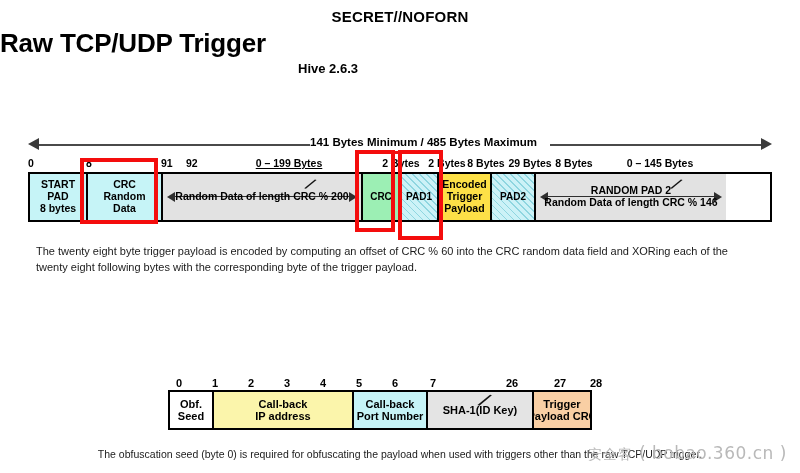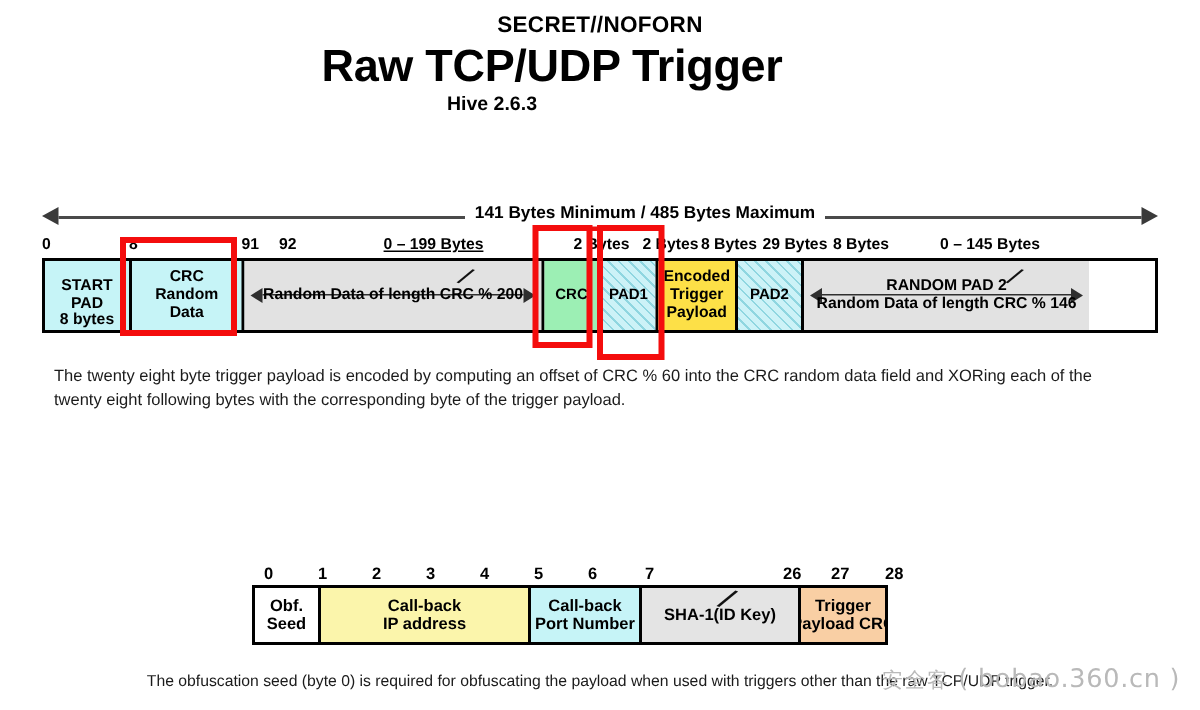--- a/index.html
+++ b/index.html
@@ -9,38 +9,38 @@
     color:#000000;overflow:hidden;
   }
   .abs{position:absolute;}
 
   
   #classification{
     top:8px;left:0;width:800px;text-align:center;
     font-size:15px;font-weight:bold;letter-spacing:.2px;
   }
   #main-title{
-    top:28px;left:0;width:736px;text-align:center;
-    font-size:30px;font-weight:bold;letter-spacing:-.2px;
+    top:28px;left:0;width:736px;
+    font-size:26px;font-weight:bold;letter-spacing:-.2px;
   }
   #subtitle{
     top:61px;left:0;width:656px;text-align:center;
     font-size:13px;font-weight:bold;
   }
 
   
   #span-wrap{top:136px;left:28px;width:744px;height:18px;}
   .span-line{
     position:absolute;top:8px;height:1.5px;background:#4a4a4a;
   }
   .arw{position:absolute;top:2px;width:0;height:0;}
   .arw.left{border-top:6px solid transparent;border-bottom:6px solid transparent;border-right:11px solid #3a3a3a;left:0;}
   .arw.right{border-top:6px solid transparent;border-bottom:6px solid transparent;border-left:11px solid #3a3a3a;right:0;}
   #span-label{
-    position:absolute;top:0px;left:282px;width:240px;text-align:center;
+    position:absolute;top:0px;left:282px;width:240px;
     font-size:11.5px;font-weight:bold;background:#fff;
   }
   #span-underline{
     position:absolute;left:348px;top:15px;width:45px;height:2.5px;background:#ee1111;
   }
 
   
   .ruler-lbl{
     position:absolute;font-size:10.5px;font-weight:bold;white-space:nowrap;
     top:157px;color:#000;
@@ -145,21 +145,21 @@
     <div class="ruler-lbl" style="left: 289px; transform: translateX(-50%); text-decoration: underline;">0 – 199 Bytes</div>
     <div class="ruler-lbl" style="left: 401px; transform: translateX(-50%);">2 Bytes</div>
     <div class="ruler-lbl" style="left: 447px; transform: translateX(-50%);">2 Bytes</div>
     <div class="ruler-lbl" style="left: 486px; transform: translateX(-50%);">8 Bytes</div>
     <div class="ruler-lbl" style="left: 530px; transform: translateX(-50%);">29 Bytes</div>
     <div class="ruler-lbl" style="left: 574px; transform: translateX(-50%);">8 Bytes</div>
     <div class="ruler-lbl" style="left: 660px; transform: translateX(-50%);">0 – 145 Bytes</div>
   </div>
 
 <div class="abs" id="main-bar">
-    <div class="seg c-cyan" style="width: 58px; flex: 0 0 58px; justify-content: flex-end;">
+    <div class="seg c-cyan" style="width: 58px; flex: 0 0 58px;">
       <div class="seg-text">
         <span class="l">START</span>
         <span class="l">PAD</span>
         <span class="l">8 bytes</span>
       </div>
     </div>
     <div class="seg c-cyan" style="width: 75px; flex: 0 0 75px;">
       <div class="seg-text">
         <span class="l">CRC</span>
         <span class="l">Random</span>
@@ -223,21 +223,21 @@
 
 <div id="pay-label-layer">
     <div class="blbl" style="left: 176px;">0</div>
     <div class="blbl" style="left: 212px;">1</div>
     <div class="blbl" style="left: 248px;">2</div>
     <div class="blbl" style="left: 284px;">3</div>
     <div class="blbl" style="left: 320px;">4</div>
     <div class="blbl" style="left: 356px;">5</div>
     <div class="blbl" style="left: 392px;">6</div>
     <div class="blbl" style="left: 430px;">7</div>
-    <div class="blbl" style="left: 522px;">26</div>
+    <div class="blbl" style="left: 506px;">26</div>
     <div class="blbl" style="left: 554px;">27</div>
     <div class="blbl" style="left: 590px;">28</div>
   </div>
 <div class="abs" id="pay-bar">
     <div class="seg p-white" style="width: 44px; flex: 0 0 44px;">
       <div class="seg-text">
         <span class="l">Obf.</span>
         <span class="l">Seed</span>
       </div>
     </div>

